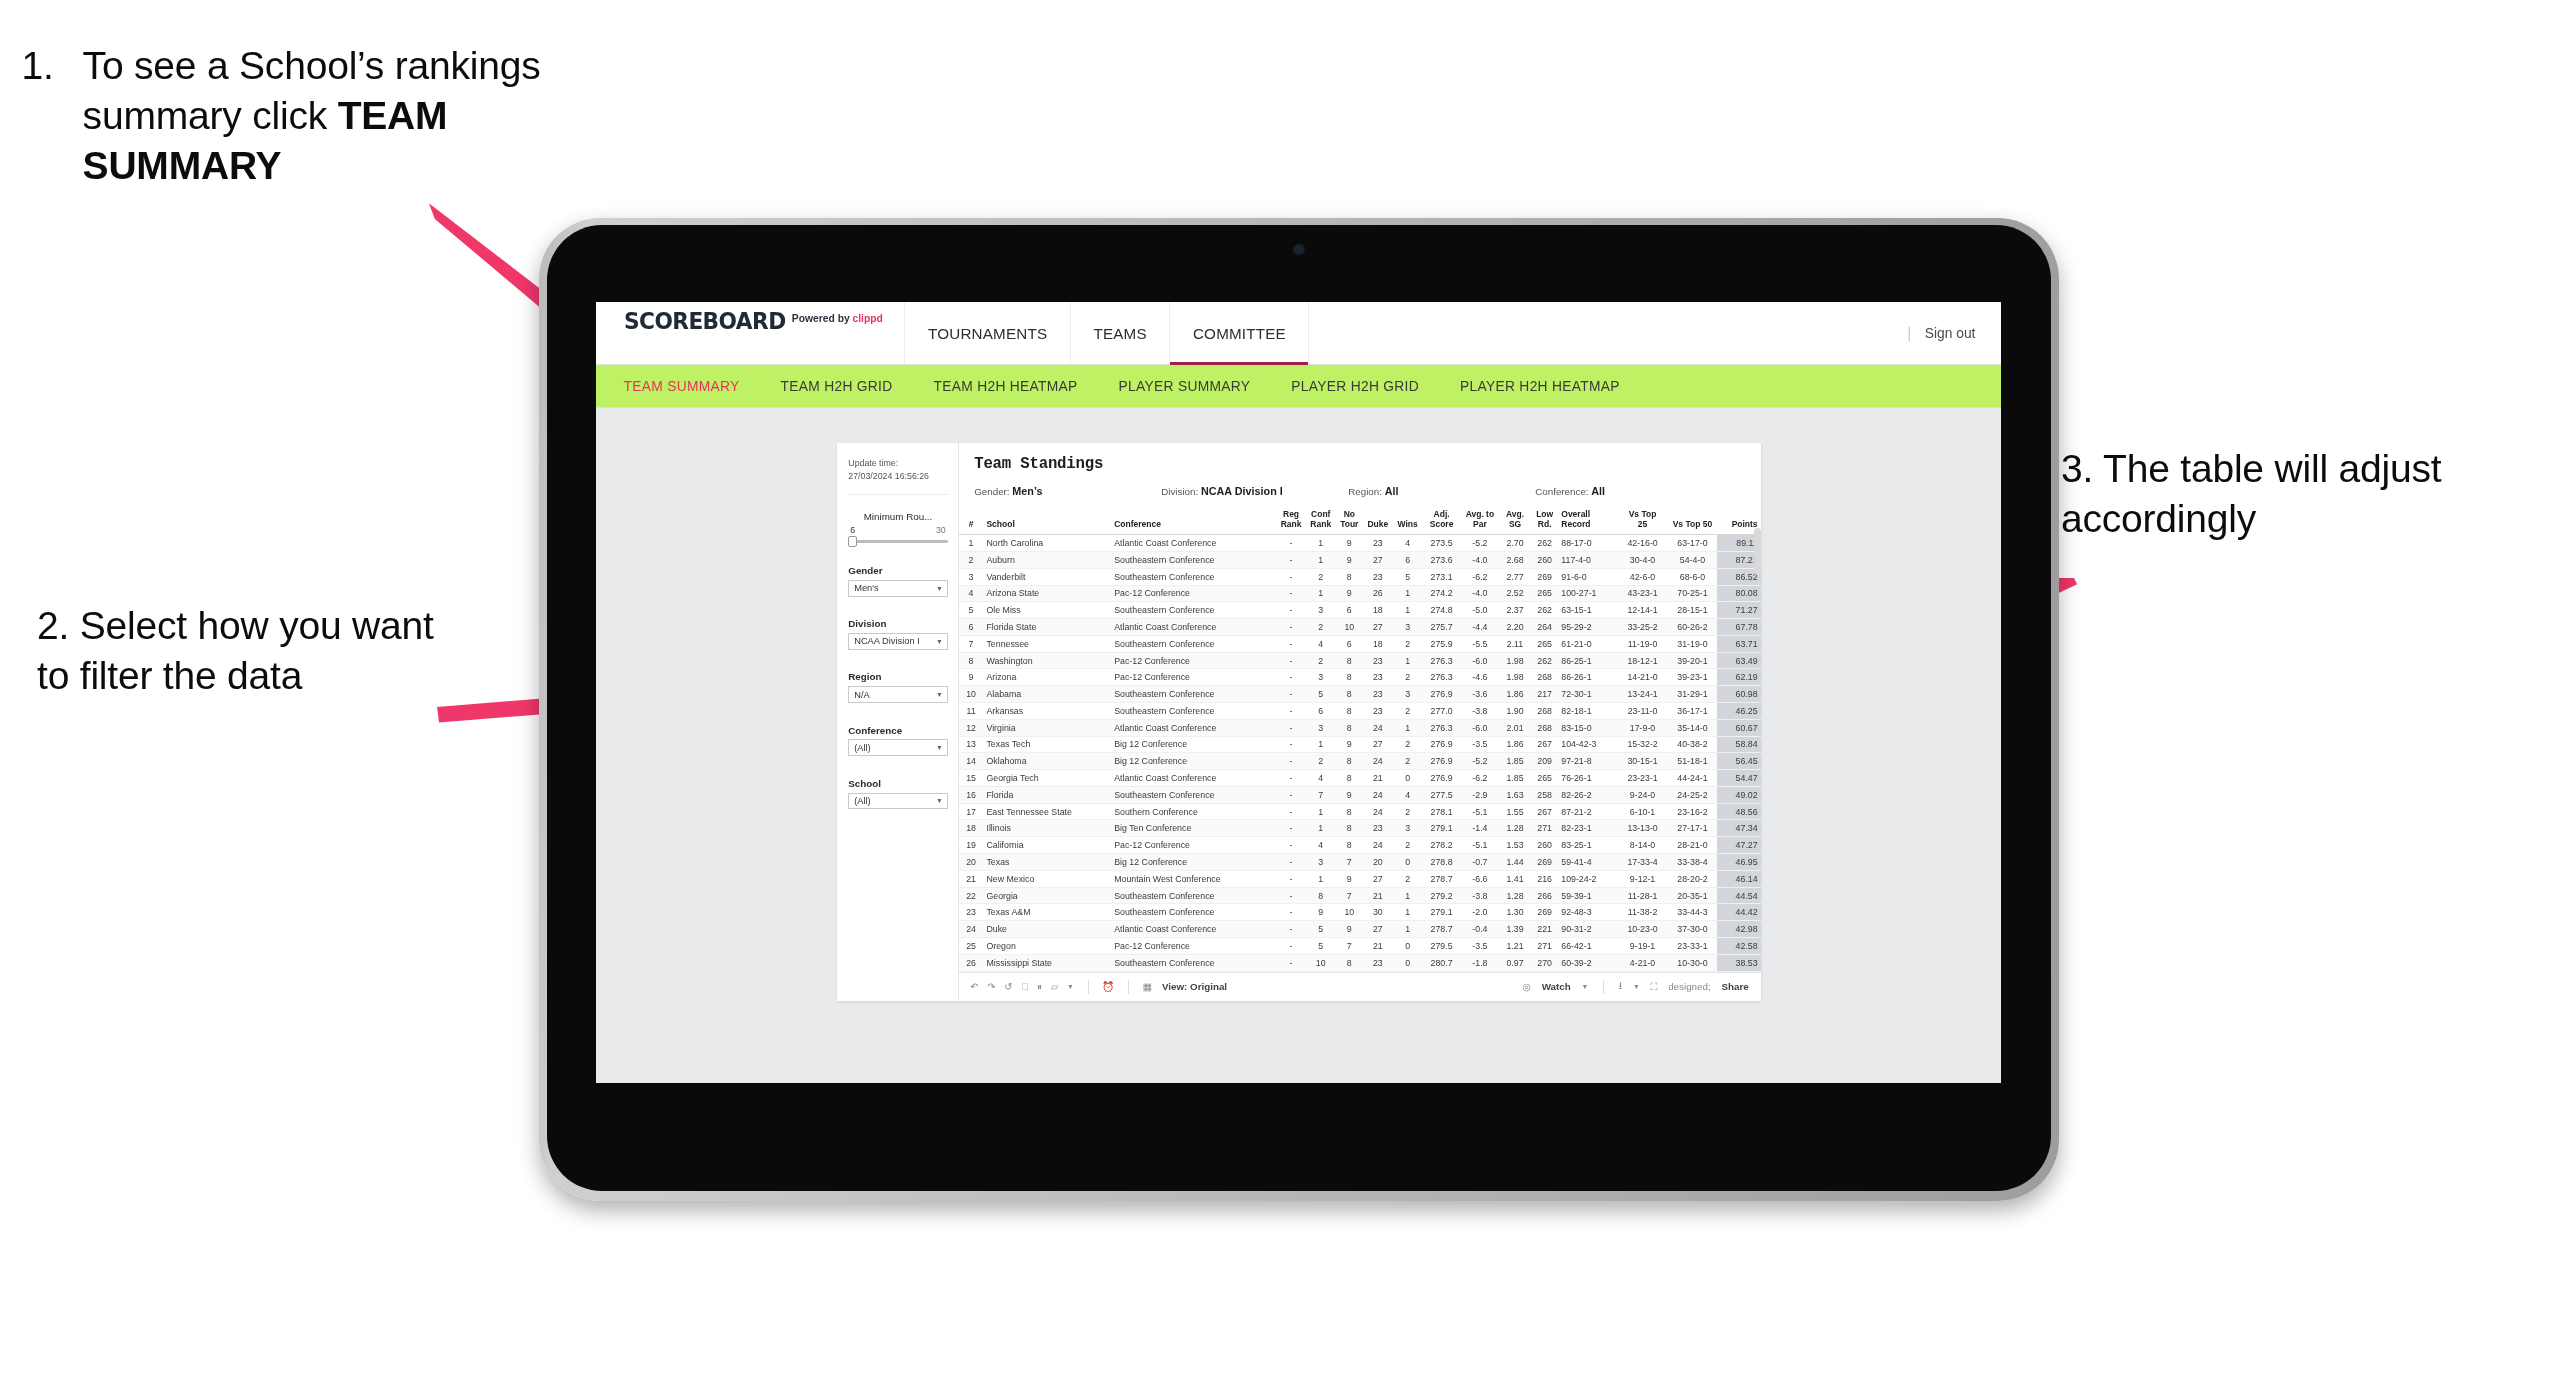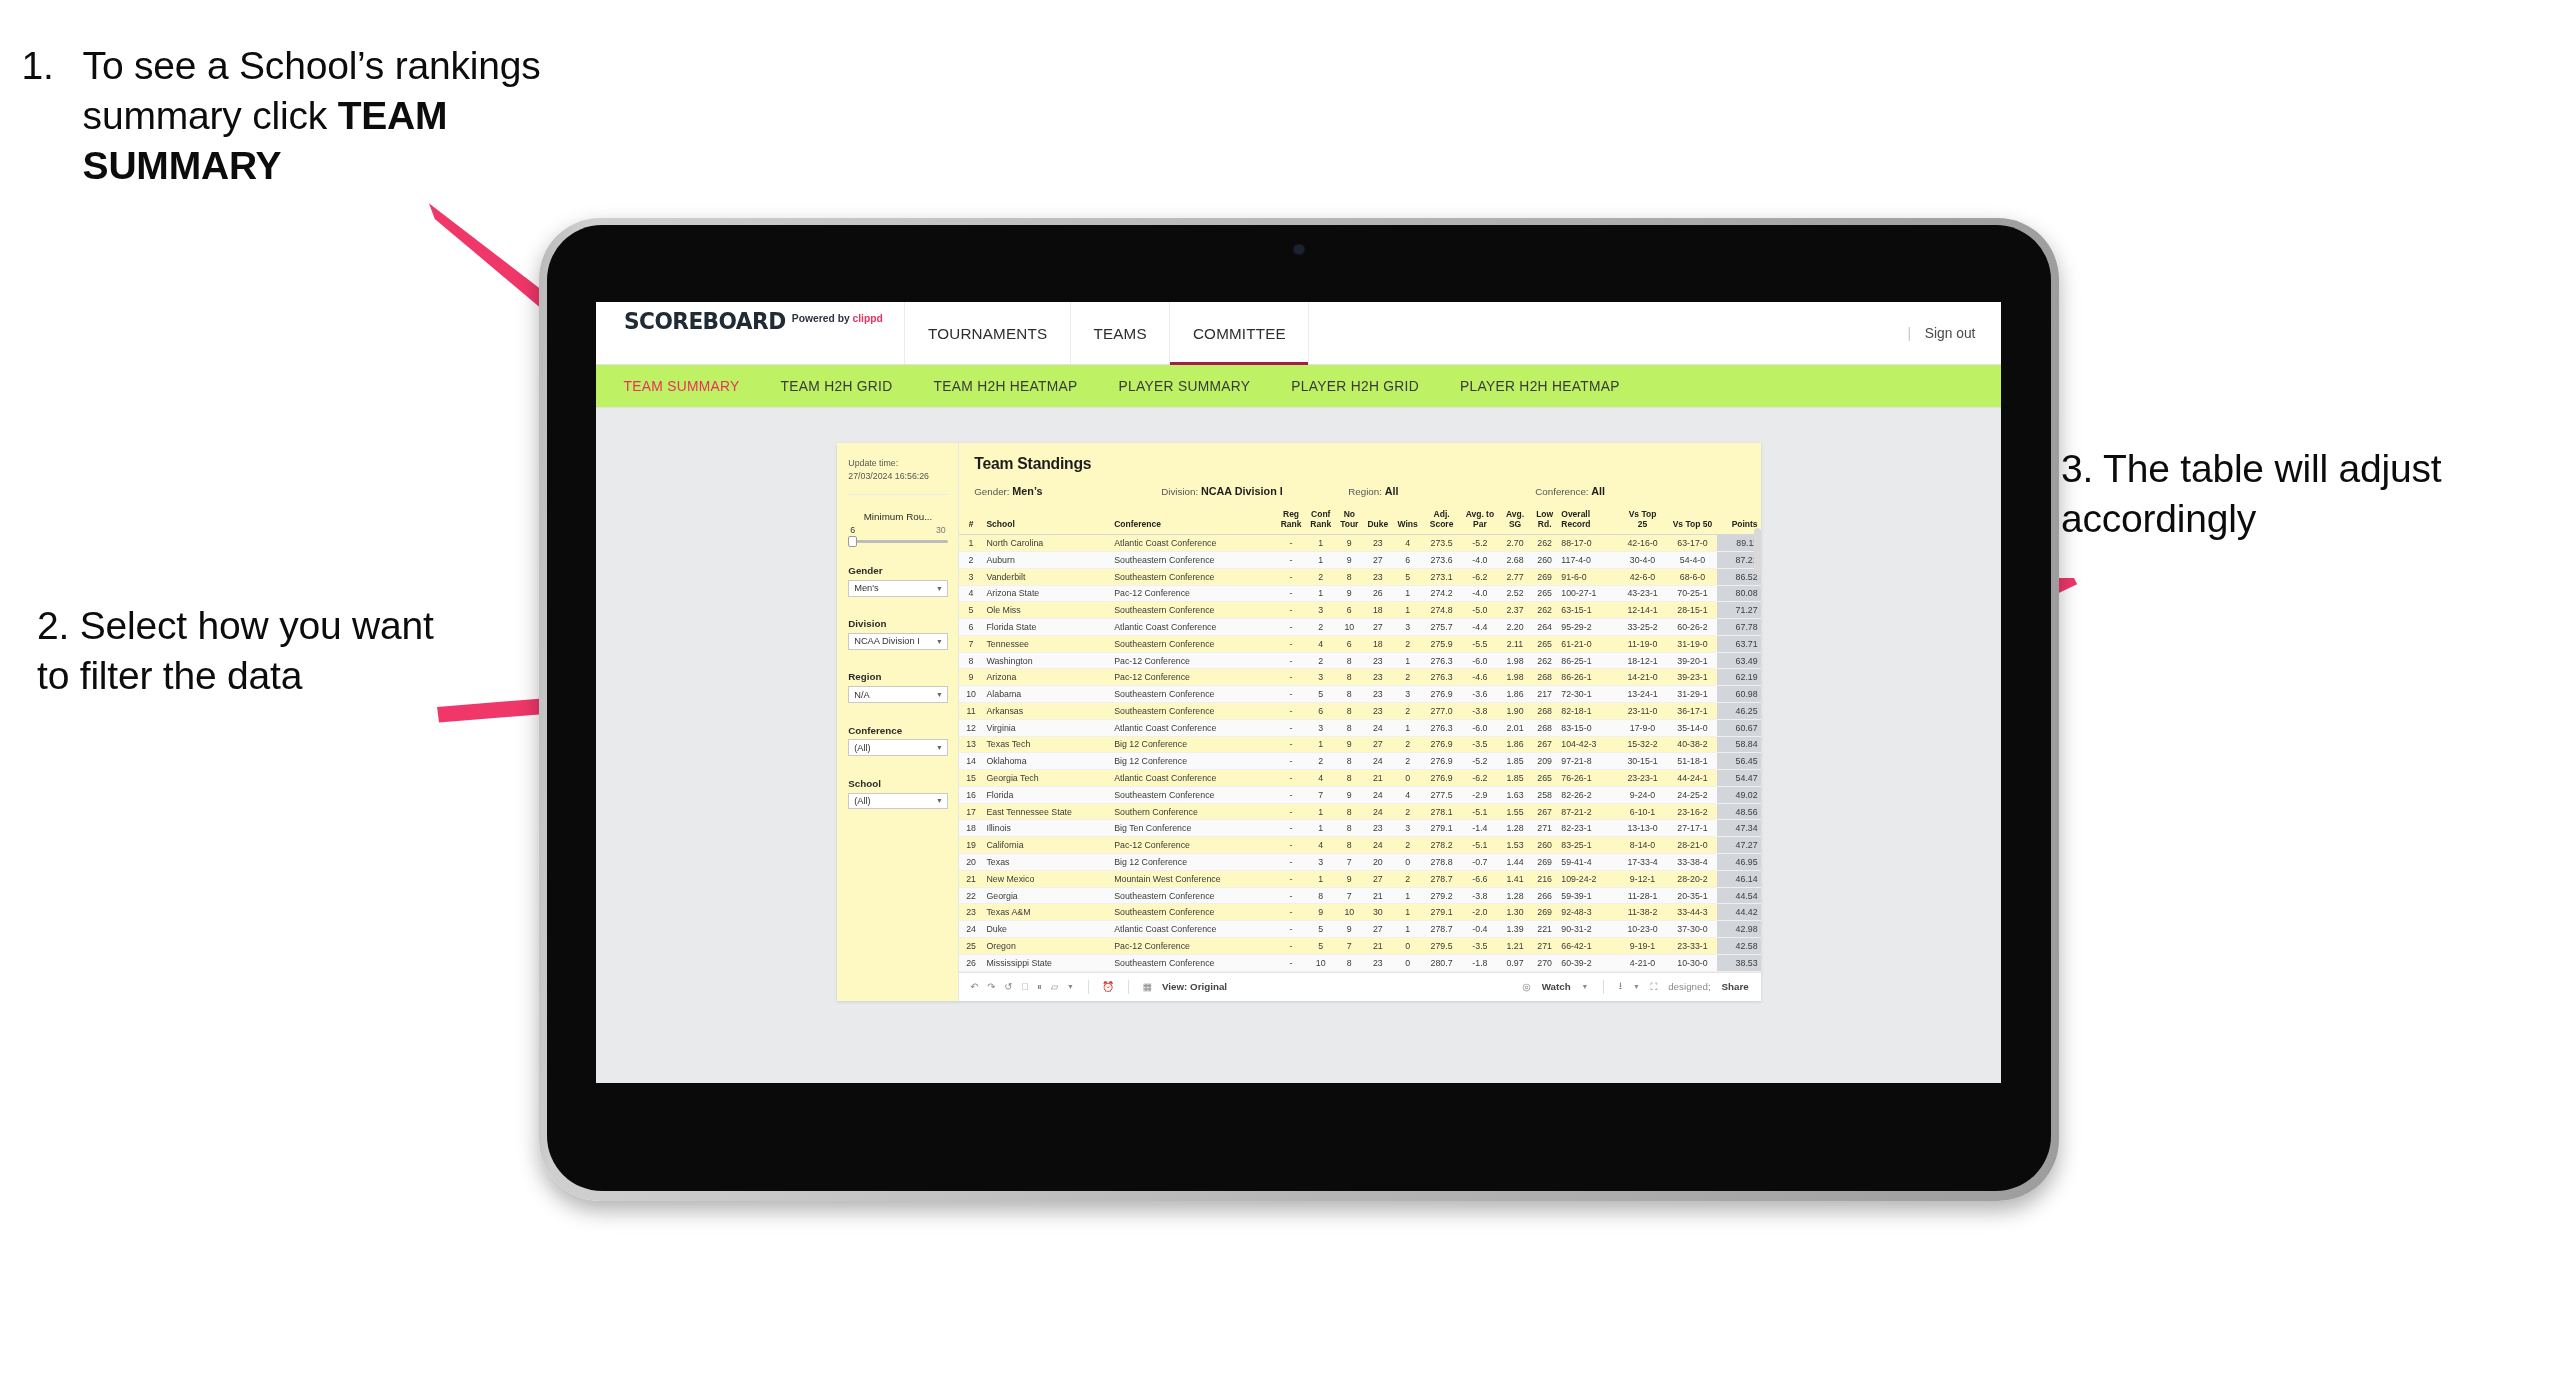--- a/index.html
+++ b/index.html
@@ -91,21 +91,21 @@
   .subnav {
     height: 43px; background:#bef264; display:flex; align-items:center;
     padding-left: 27.5px; gap: 41px; border-bottom:1px solid #e0e0e0;
   }
   .subnav .sitem { font-size: 13.8px; color:#3a3a3a; letter-spacing:0.3px; }
   .subnav .sitem.active { color:#e8315c; }
 
   
   .viz-wrap { padding: 35px 0 0 0; display:flex; justify-content:center; }
   .viz {
-    width: 924px; background:#fef9c3; display:flex;
+    width: 924px; background:#ffffff; display:flex;
     box-shadow: 0 1px 2.9px rgba(0,0,0,.12);
   }
   .filters {
     width: 122px; border-right:1px solid #e6e6e6; padding: 13.8px 9.8px 9.8px 11.8px;
     font-size: 9.8px; color:#333; flex: none;
   }
   .f-block { margin-bottom: 21.6px; }
   .f-label { font-weight:700; font-size:9.8px; color:#2b2b2b; margin-bottom:3.9px; }
   .f-select {
     border:1px solid #c9c9c9; height:16.7px; background:#fff;
@@ -117,21 +117,21 @@
   .slider-nums { display:flex; justify-content:space-between; font-size:8.8px; color:#777; padding: 0 2px; }
   .slider-nums .lo { color:#333; }
   .slider-track { height:3.9px; background:#bdbdbd; border-radius:2px; margin-top:4.9px; position:relative; }
   .slider-knob {
     position:absolute; left:0; top:-3.9px; width:8.8px; height:11.8px;
     background:#fff; border:1px solid #9a9a9a; border-radius:2px;
   }
 
   .board { flex:1; min-width:0; display:flex; flex-direction:column; }
   .board-head { padding: 11.8px 15.7px 0 15.7px; }
-  .board-title { font-size: 15.7px; font-weight:700; color:#1d1d1d; letter-spacing:-0.2px; }
+  .board-title { font-size: 15.7px; font-weight:700; color:#1d1d1d; letter-spacing:-0.2px;font-family:Liberation Mono, monospace; }
   .board-meta { display:flex; margin-top: 11.8px; padding-bottom: 9.8px; font-size: 9.8px; color:#555;}
   .board-meta .m { width: 187px; }
   .board-meta .m b { color:#1d1d1d; font-size:10.8px; }
   .upd { font-size: 8.8px; color:#555; line-height:1.45; padding-bottom: 11.8px; border-bottom:1px solid #ececec;}
   .upd .t { display:block; }
 
   
   .tbl-scroll { position:relative; padding: 0 0 0 0; }
   table.standings { width:100%; border-collapse: collapse; font-size: 8.8px; color:#333; table-layout: fixed; }
   table.standings th {

